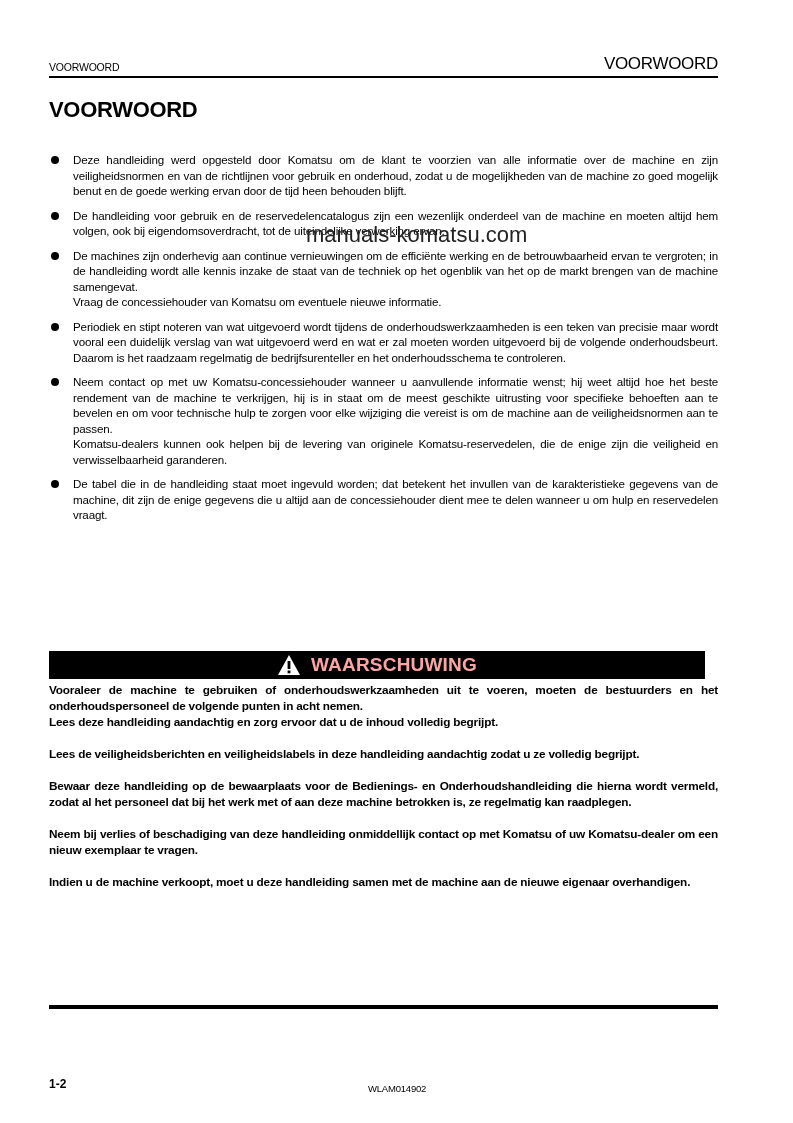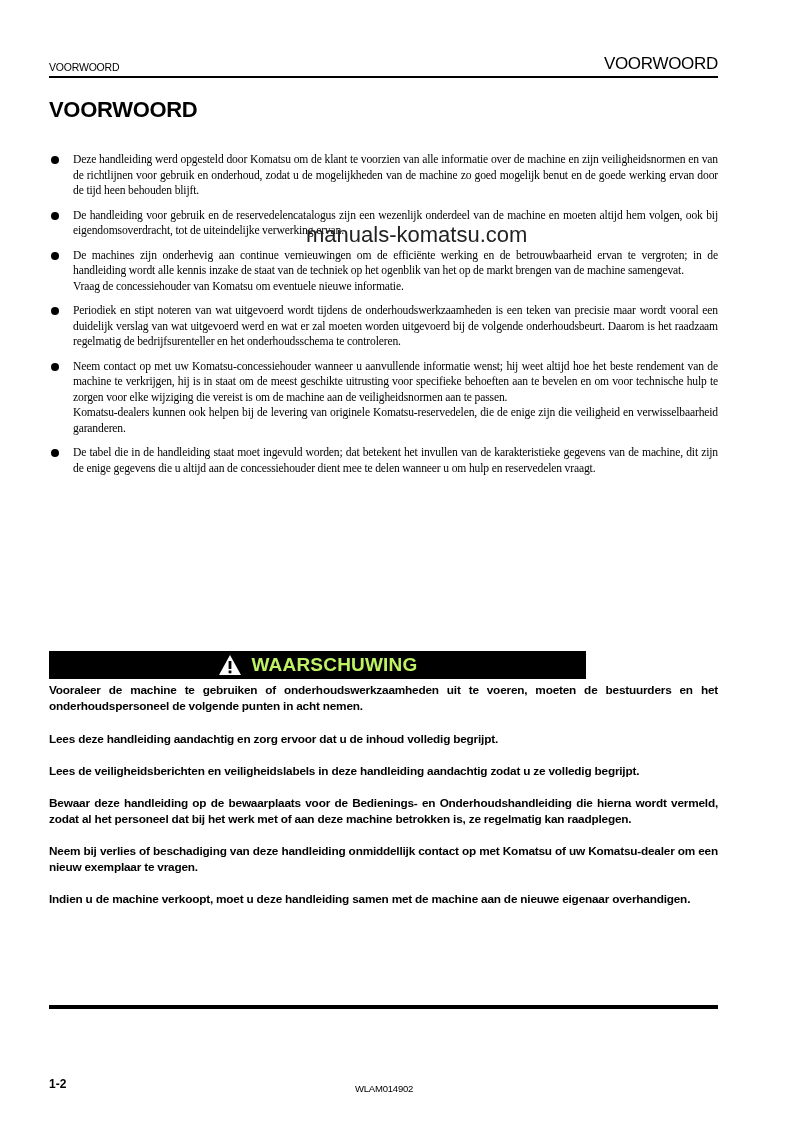--- a/index.html
+++ b/index.html
@@ -54,21 +54,20 @@
       margin: 0;
     }
     .bullets {
       position: absolute;
       top: 152px;
       left: 0;
       width: 669px;
       margin: 0;
       padding: 0;
       list-style: none;
-      font-family: Liberation Serif, serif;
     }
     .bullet {
       position: relative;
       padding-left: 24px;
       font-size: 11.6px;
       line-height: 15.5px;
       text-align: justify;
       letter-spacing: -0.15px;
       margin-bottom: 9px;
     }
@@ -92,24 +91,24 @@
       color: #222;
       letter-spacing: 0px;
       white-space: nowrap;
       pointer-events: none;
       margin-left: 43px;
     }
     .warn-bar {
       position: absolute;
       top: 651px;
       left: 0;
-      width: 537px;
+      width: 656px;
       height: 28px;
       background: #000;
-      color: #bef264;
+      color: #fca5a5;
       display: flex;
       align-items: center;
       justify-content: center;
       gap: 10px;
     }
     .warn-bar .tri {
       width: 24px;
       height: 22px;
       display: inline-block;
     }
@@ -143,21 +142,21 @@
     .page-num {
       position: absolute;
       top: 1077px;
       left: 0;
       font-size: 12px;
       font-weight: bold;
     }
     .doc-code {
       position: absolute;
       top: 1083px;
-      left: 306px;
+      left: 319px;
       font-size: 9.5px;
       letter-spacing: -0.2px;
     }
   </style>
 </head>
 <body>
 
 <div class="page">
 
   <div class="hdr">
@@ -201,21 +200,21 @@
   <div class="warn-bar">
     <svg class="tri" viewBox="0 0 24 22">
       <polygon points="12,1 23,21 1,21" fill="#ffffff"></polygon>
       <rect x="10.6" y="7" width="2.8" height="8" fill="#000"></rect>
       <rect x="10.6" y="16.5" width="2.8" height="2.8" fill="#000"></rect>
     </svg>
     <span class="warn-label">WAARSCHUWING</span>
   </div>
 
   <div class="warn-body">
-    <p style="margin-bottom:17px;">Vooraleer de machine te gebruiken of onderhoudswerkzaamheden uit te voeren, moeten de bestuurders en het onderhoudspersoneel de volgende punten in acht nemen.</p>
+    <p style="margin-bottom:0;">Vooraleer de machine te gebruiken of onderhoudswerkzaamheden uit te voeren, moeten de bestuurders en het onderhoudspersoneel de volgende punten in acht nemen.</p>
     <p>Lees deze handleiding aandachtig en zorg ervoor dat u de inhoud volledig begrijpt.</p>
     <p>Lees de veiligheidsberichten en veiligheidslabels in deze handleiding aandachtig zodat u ze volledig begrijpt.</p>
     <p>Bewaar deze handleiding op de bewaarplaats voor de Bedienings- en Onderhoudshandleiding die hierna wordt vermeld, zodat al het personeel dat bij het werk met of aan deze machine betrokken is, ze regelmatig kan raadplegen.</p>
     <p>Neem bij verlies of beschadiging van deze handleiding onmiddellijk contact op met Komatsu of uw Komatsu-dealer om een nieuw exemplaar te vragen.</p>
     <p>Indien u de machine verkoopt, moet u deze handleiding samen met de machine aan de nieuwe eigenaar overhandigen.</p>
   </div>
 
   <div class="warn-end"></div>
 
   <div class="page-num">1-2</div>

